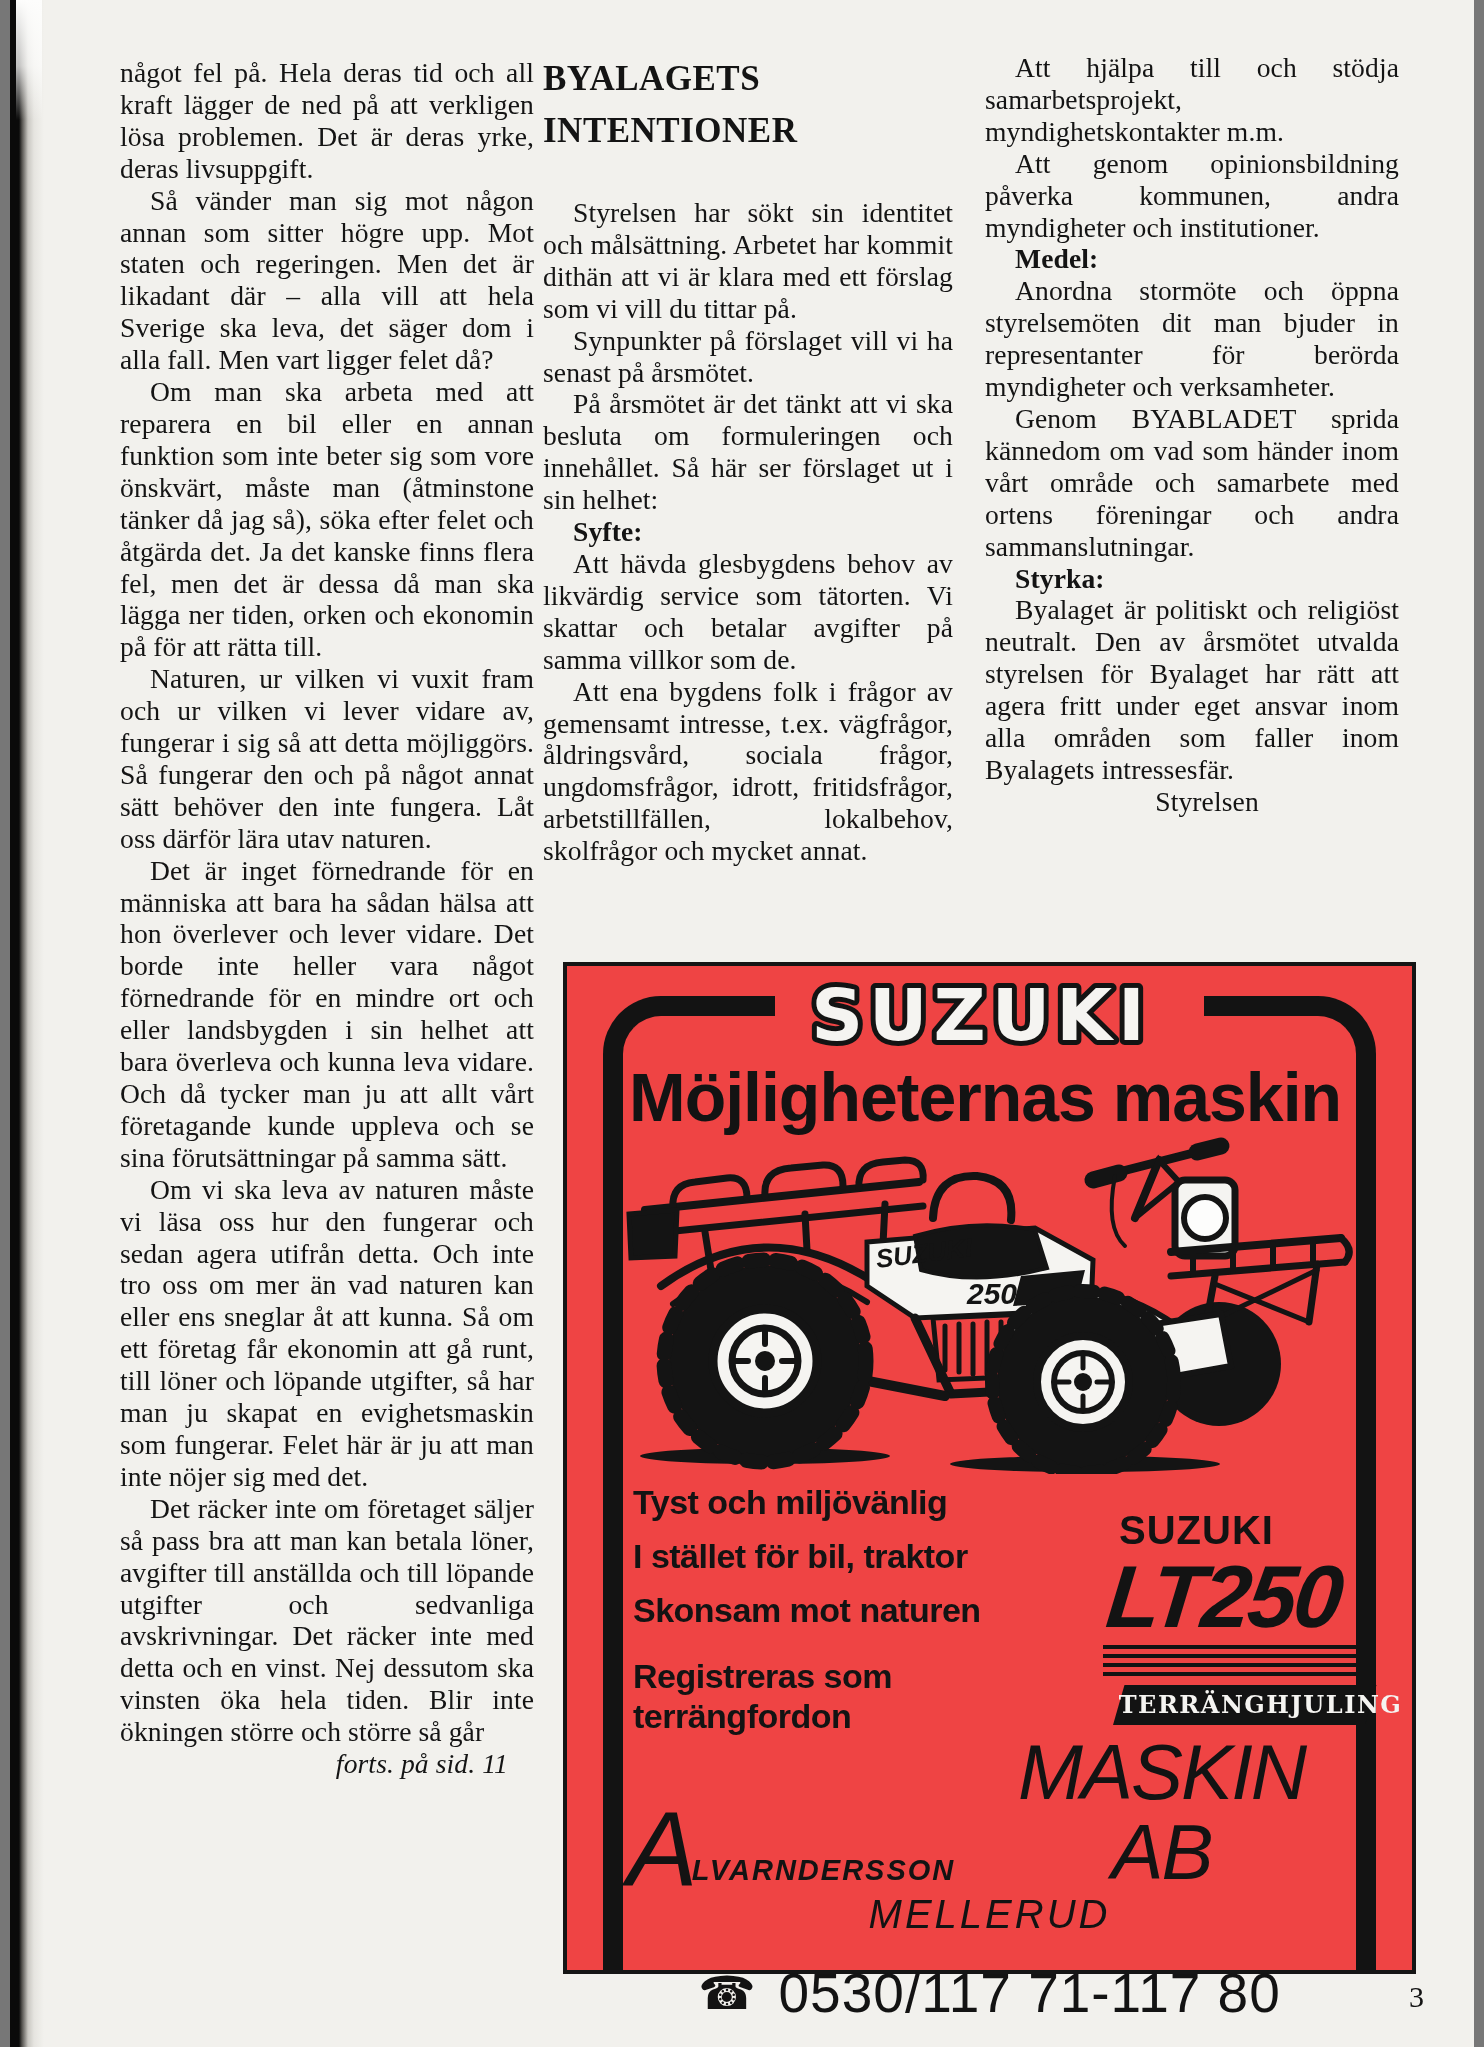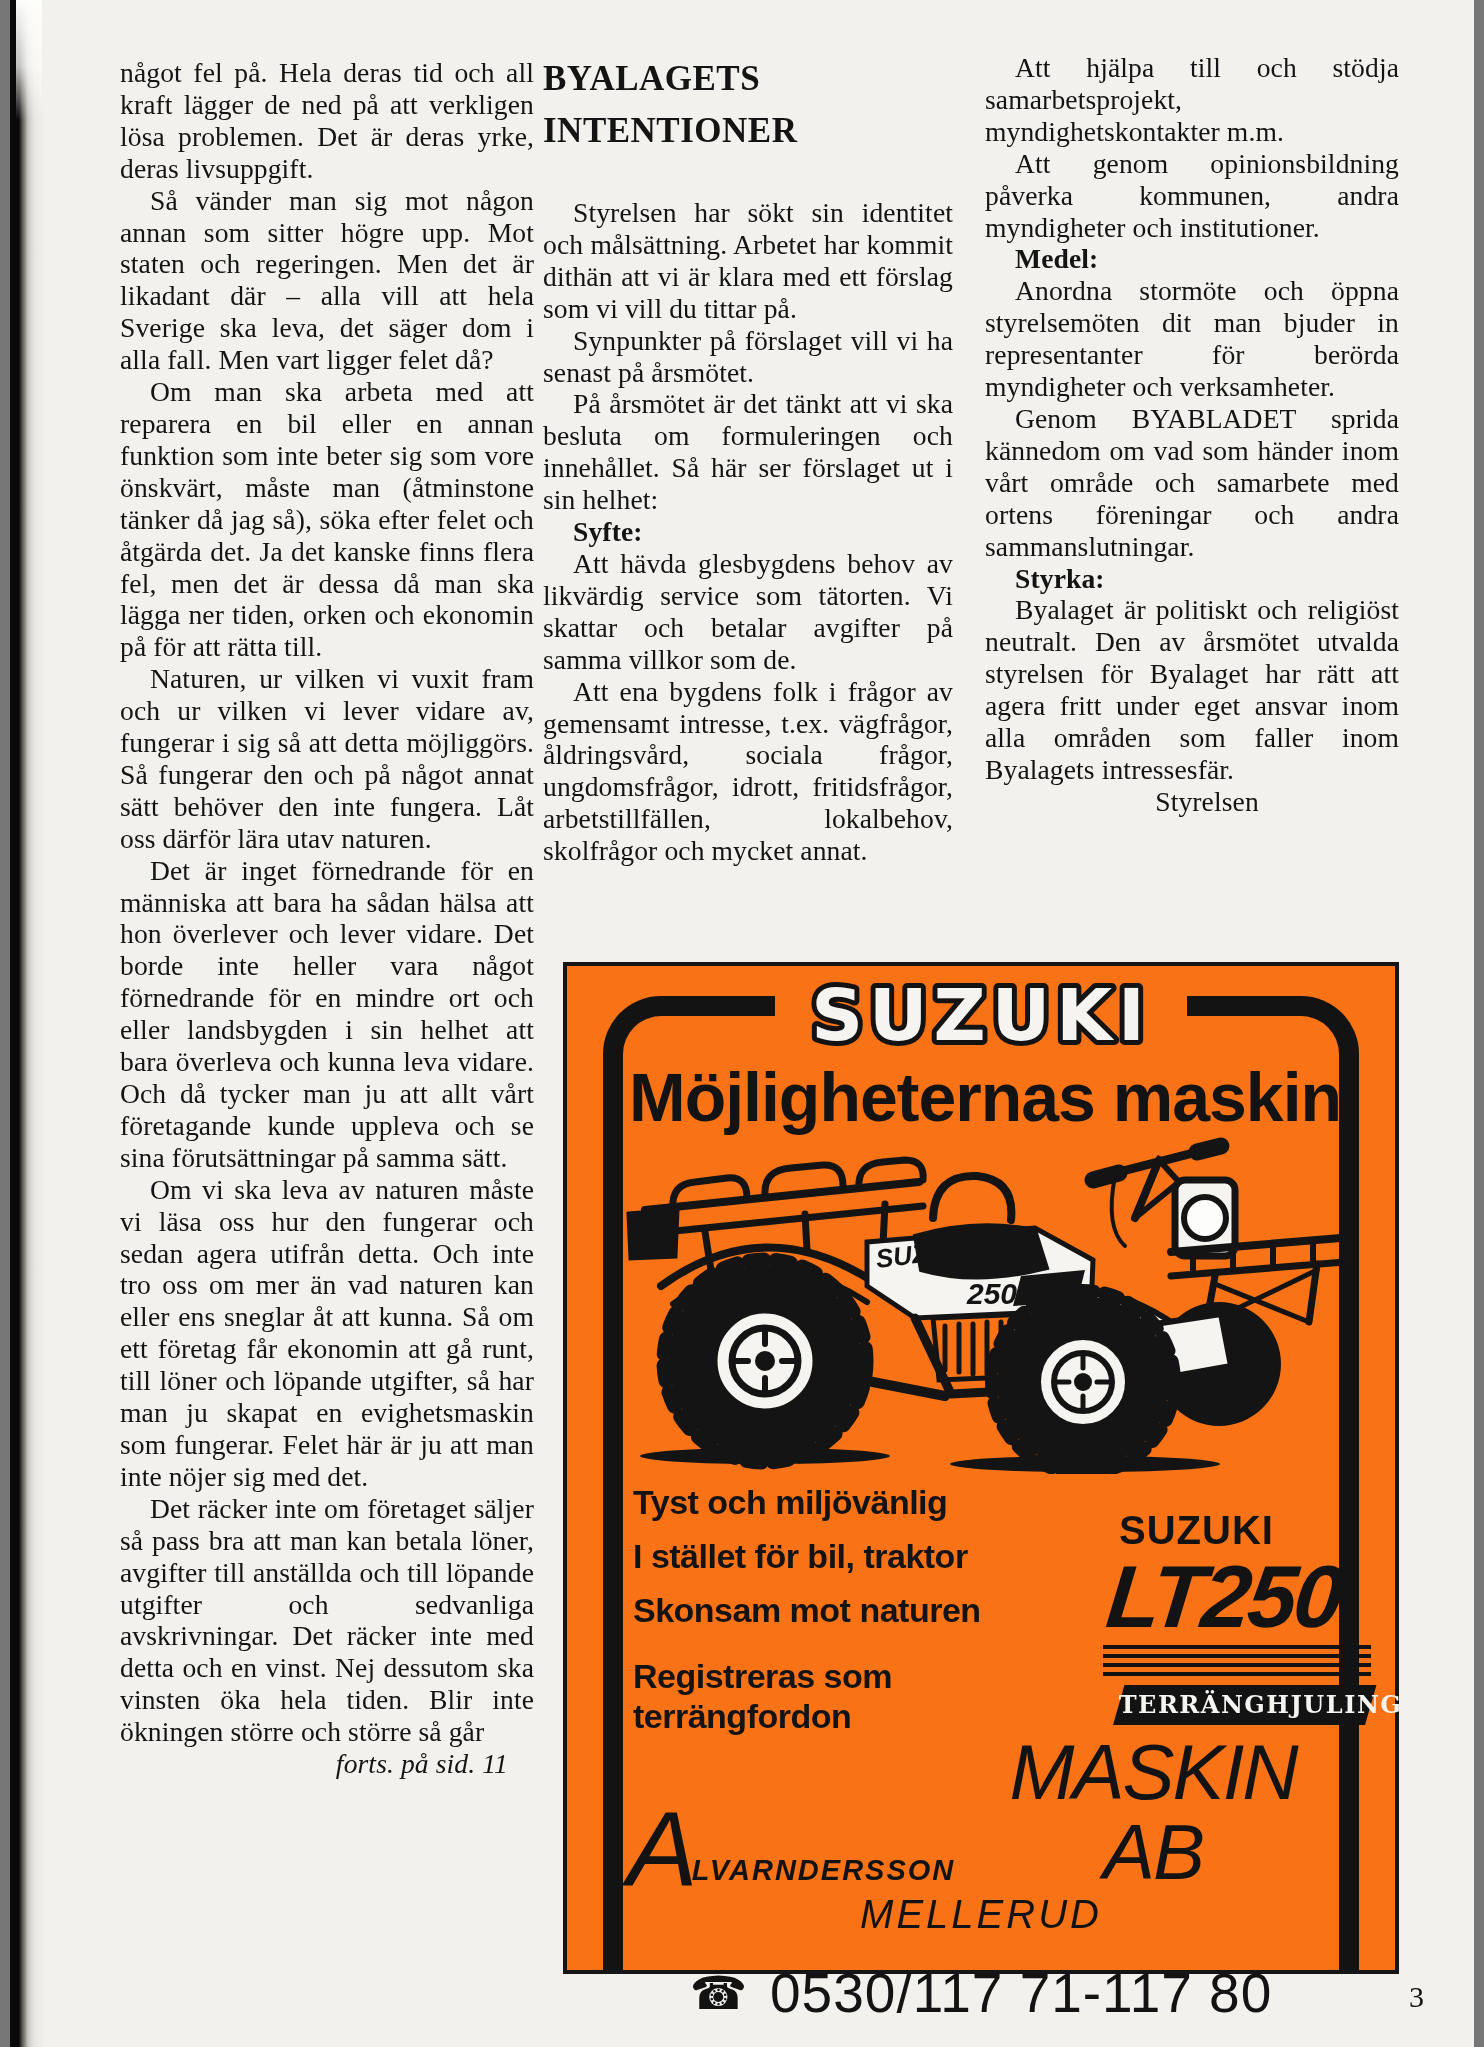--- a/index.html
+++ b/index.html
@@ -32,22 +32,23 @@
   .headline{
     font-size:35px; line-height:52px; font-weight:bold; letter-spacing:.5px;
     text-align:left; text-indent:0; margin:0 0 40px 0;
   }
   .subhead{font-weight:bold; text-indent:0; text-align:left; margin-top:31px;}
   .signature{text-indent:0; text-align:center; margin-top:38px;}
   .continuation{font-style:italic; text-align:right; text-indent:0; padding-right:26px; margin-top:3px;}
   
   .ad{
     position:absolute; left:553px; top:962px; width:828px; height:1004px;
-    border:4px solid #151515; background:#f97316;
+    border:4px solid #151515; background:#ef4444;
     font-family:"Liberation Sans","DejaVu Sans",sans-serif;
+    padding-left:17px;
   }
   .fr-corner-l{position:absolute; left:36px; top:30px; width:152px; height:112px;
     border-left:20px solid #131313; border-top:20px solid #131313; border-top-left-radius:58px;}
   .fr-corner-r{position:absolute; right:36px; top:30px; width:152px; height:112px;
     border-right:20px solid #131313; border-top:20px solid #131313; border-top-right-radius:58px;}
   .fr-bar-l{position:absolute; left:36px; top:140px; bottom:0; width:20px; background:#131313;}
   .fr-bar-r{position:absolute; right:36px; top:140px; bottom:0; width:20px; background:#131313;}
   .suzuki-logo{position:absolute; left:149px; top:2px; width:530px; height:92px;}
   .ad-tagline{
     position:absolute; left:62px; top:92px; font-size:68px; font-weight:bold;

